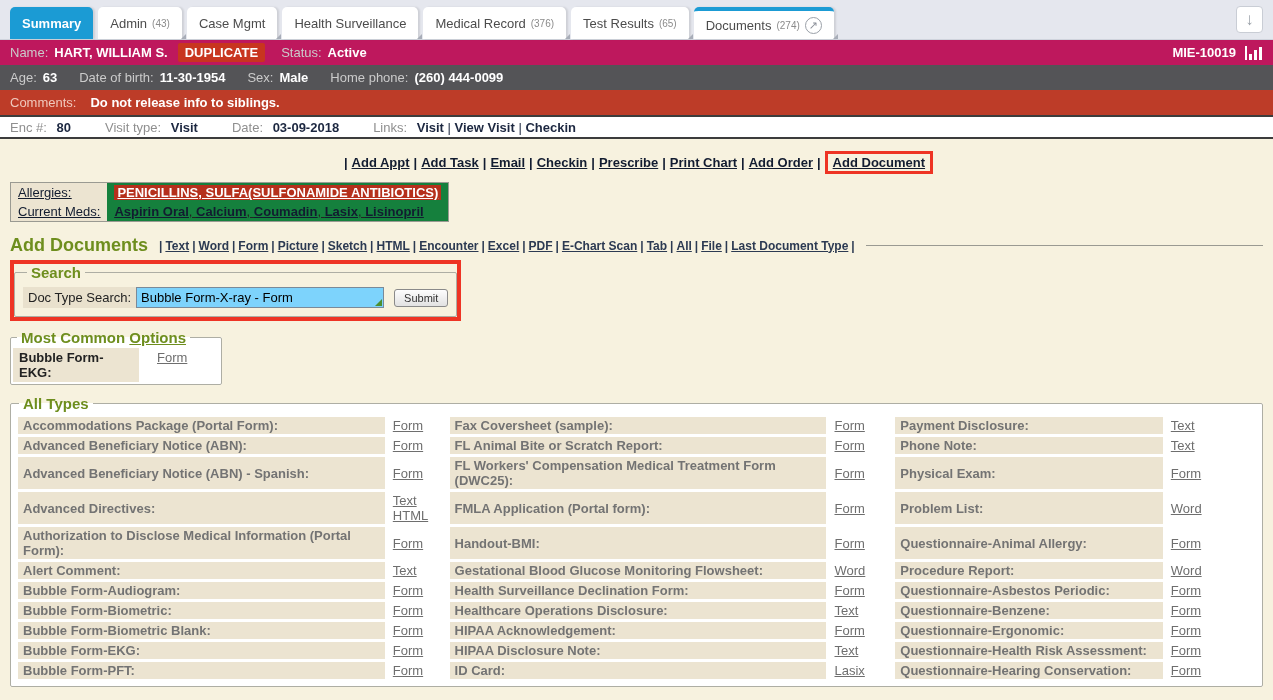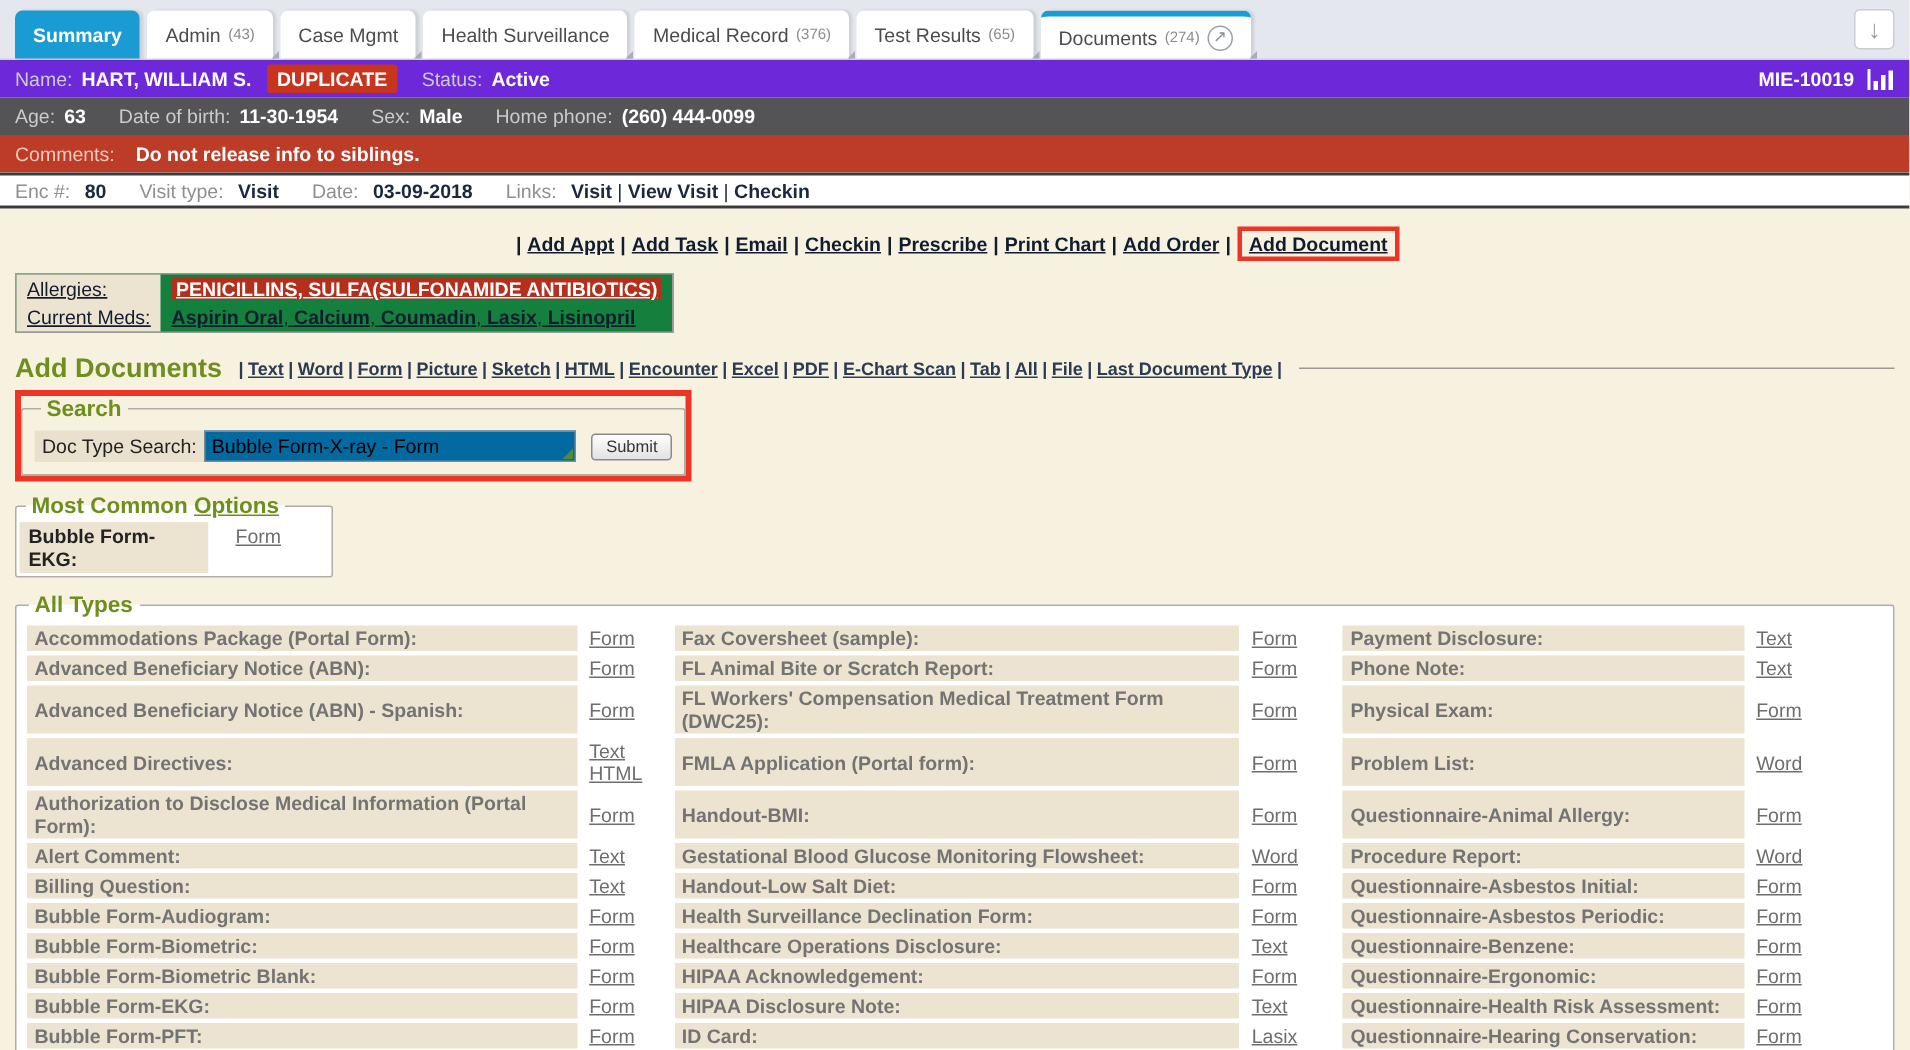--- a/index.html
+++ b/index.html
@@ -37,35 +37,35 @@
     position:absolute; right:10px; top:6px; width:27px; height:27px;
     background:#fff; border:1px solid #c9cdd5; border-radius:4px;
     display:flex; align-items:center; justify-content:center;
     color:#9aa0a8; font-size:17px; font-weight:bold; cursor:pointer;
   }
 
   
   .prow{ display:flex; align-items:center; padding:0 10px; white-space:nowrap; }
   .prow .lbl{ margin-right:6px; }
   .prow .grp{ margin-right:22px; display:flex; align-items:center;justify-content:flex-end; }
-  .row-name{ background:#6d28d9; height:25px; color:#fff; }
+  .row-name{ background:#be185d; height:25px; color:#fff; }
   .row-demo{ background:#545457; height:25px; color:#fff; }
   .row-name .lbl, .row-demo .lbl{ color:#cbcbcb; font-weight:normal; }
   .row-name b, .row-demo b{ font-weight:bold; }
   .dup-badge{
     background:#c8351f; color:#fff; font-weight:bold; padding:2px 7px;
     border-radius:2px; margin:0 16px 0 10px;
   }
   .chart-id{ margin-left:auto; font-weight:bold; display:flex; align-items:center; gap:8px; }
   .row-comments{ background:#bd3c28; height:25px; color:#fff; }
   .row-comments .lbl{ color:#f0c9bd; margin-right:14px; }
   .row-comments b{ font-weight:bold; }
   .row-enc{
     background:#fff; height:24px; border-top:2px solid #3c3c3c;
-    border-bottom:2px solid #3c3c3c; color:#1c2740;
+    border-bottom:2px solid #3c3c3c; color:#1c2740;gap:12px;
   }
   .row-enc .lbl{ color:#8f8f8f; }
   .row-enc b{ font-weight:bold; }
   .row-enc .enc-links b{ font-weight:bold; }
 
   
   .content{ padding:4px 10px 0 10px; }
 
   .action-links{ margin:8px 0 6px 0; font-weight:bold; color:#121c30;text-align:center; }
   .action-links a{ color:#121c30; text-decoration:underline; cursor:pointer; }
@@ -100,21 +100,21 @@
   }
   legend a{ color:#6e8e1e; text-decoration:underline; cursor:pointer; }
 
   .red-wrap{ border:4px solid #ee3424; display:inline-block; margin:2px 0 6px 0; }
   .search-fs{ width:412px; background:transparent; }
   .search-row{ display:flex; align-items:center; margin-top:2px; }
   .chip{ background:#e9e1cd; padding:3px 5px; white-space:nowrap; }
   .search-input-wrap{ position:relative; display:inline-block; }
   .search-input{
     width:248px; height:21px; border:1px solid #7a8a99; padding:1px 4px;
-    font-family:"Liberation Sans", sans-serif; font-size:13px; background:#0369a1;
+    font-family:"Liberation Sans", sans-serif; font-size:13px; background:#7dd3fc;
   }
   .ac-tri{
     position:absolute; right:2px; bottom:2px; width:0; height:0;
     border-left:7px solid transparent; border-bottom:7px solid #4d8f2f;
   }
   .submit-btn{
     margin-left:10px; font-family:"Liberation Sans", sans-serif; font-size:11px;
     padding:2px 9px; background:linear-gradient(#fdfdfd,#e2e2e2);
     border:1px solid #8a8a8a; border-radius:3px; color:#333; cursor:pointer;
   }
@@ -325,28 +325,20 @@
           </tr>
           <tr>
             <td class="tname">Alert Comment:</td>
             <td class="tlink"><a>Text</a></td>
             <td class="tname">Gestational Blood Glucose Monitoring Flowsheet:</td>
             <td class="tlink"><a>Word</a></td>
             <td class="tname">Procedure Report:</td>
             <td class="tlink"><a>Word</a></td>
           </tr>
           <tr>
-            <td class="tname">Billing Question:</td>
-            <td class="tlink"><a>Text</a></td>
-            <td class="tname">Handout-Low Salt Diet:</td>
-            <td class="tlink"><a>Form</a></td>
-            <td class="tname">Questionnaire-Asbestos Initial:</td>
-            <td class="tlink"><a>Form</a></td>
-          </tr>
-          <tr>
             <td class="tname">Bubble Form-Audiogram:</td>
             <td class="tlink"><a>Form</a></td>
             <td class="tname">Health Surveillance Declination Form:</td>
             <td class="tlink"><a>Form</a></td>
             <td class="tname">Questionnaire-Asbestos Periodic:</td>
             <td class="tlink"><a>Form</a></td>
           </tr>
           <tr>
             <td class="tname">Bubble Form-Biometric:</td>
             <td class="tlink"><a>Form</a></td>

